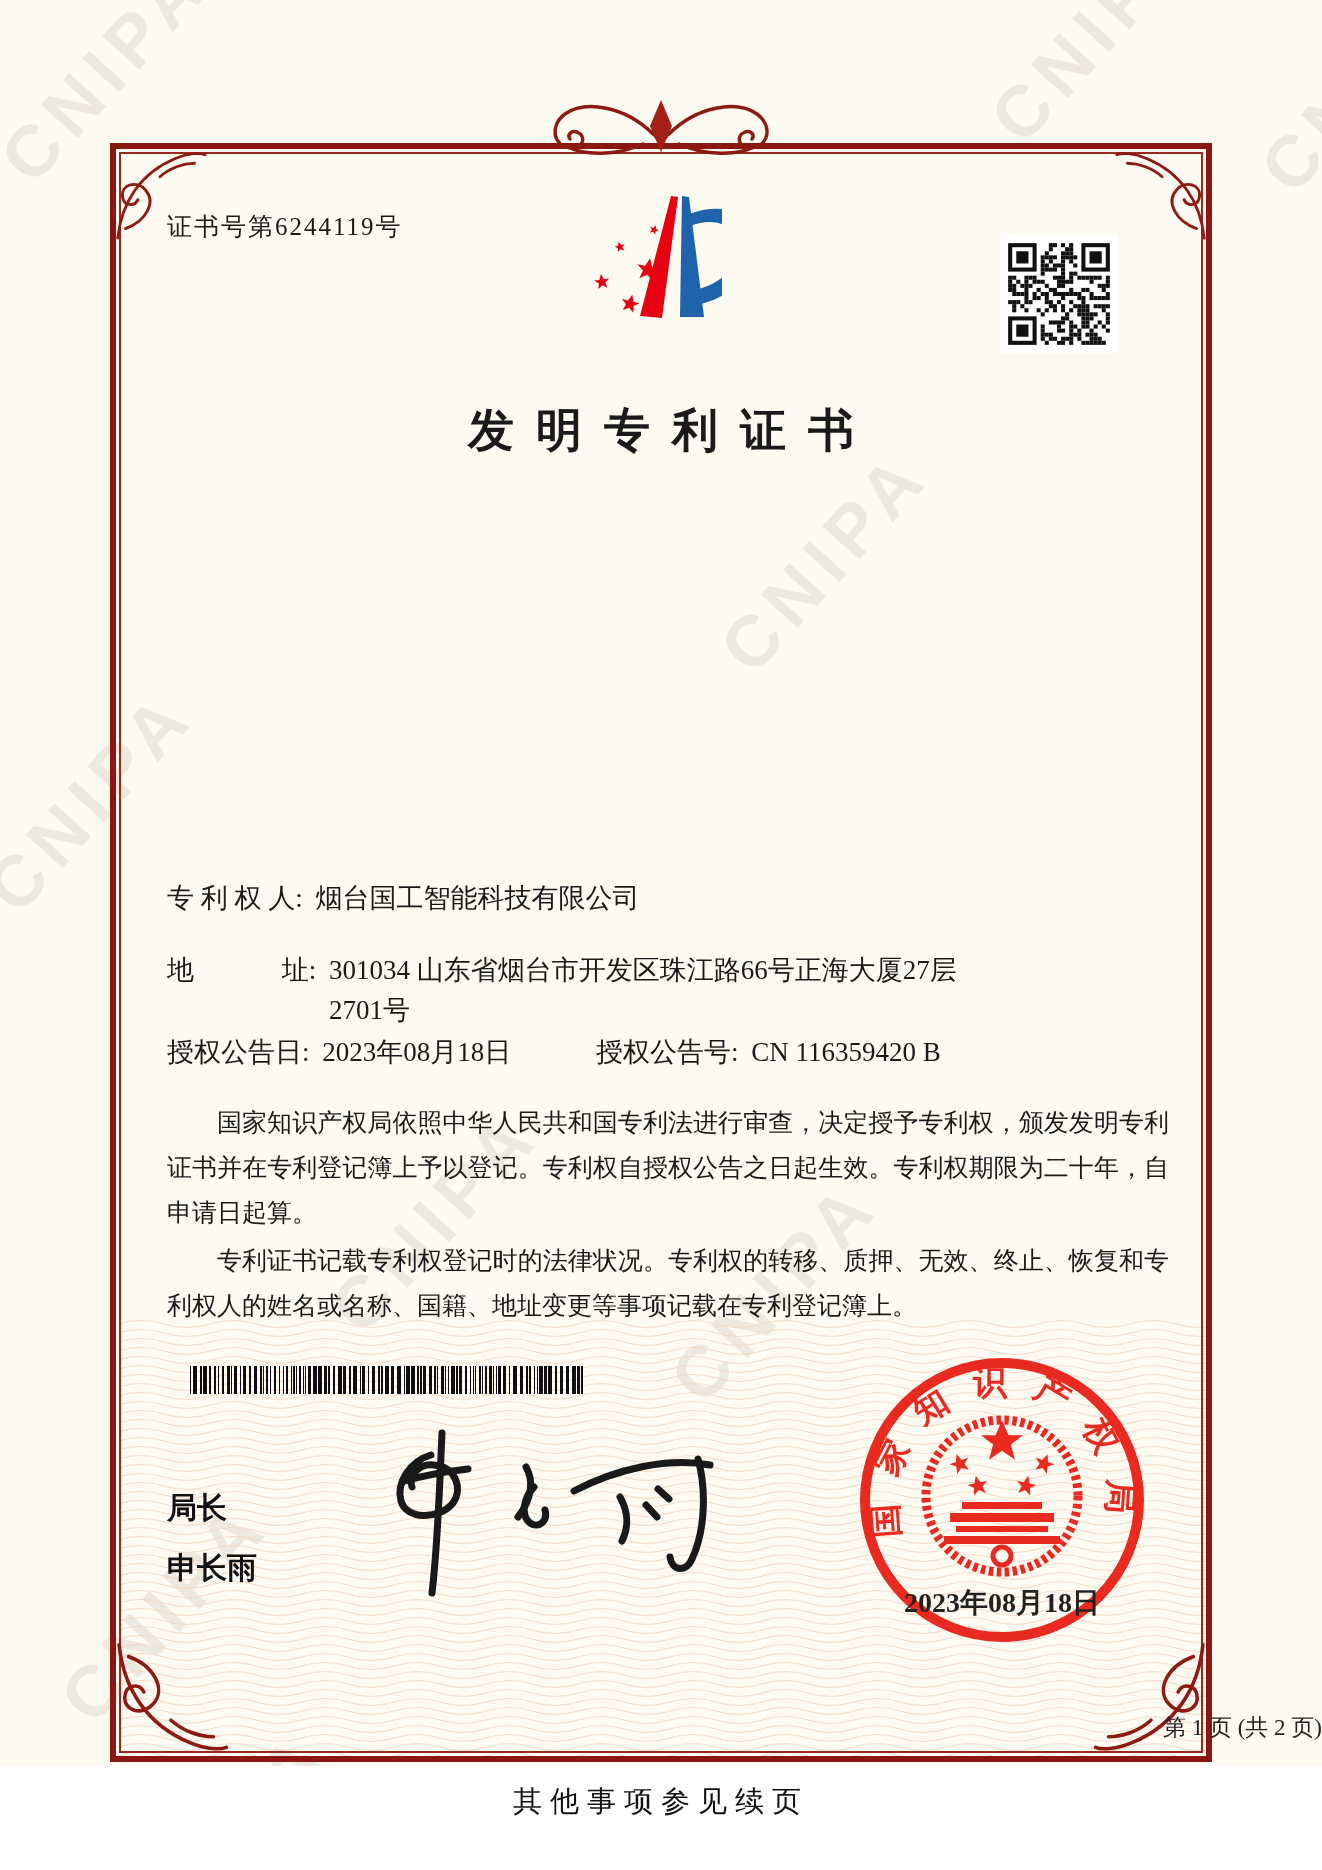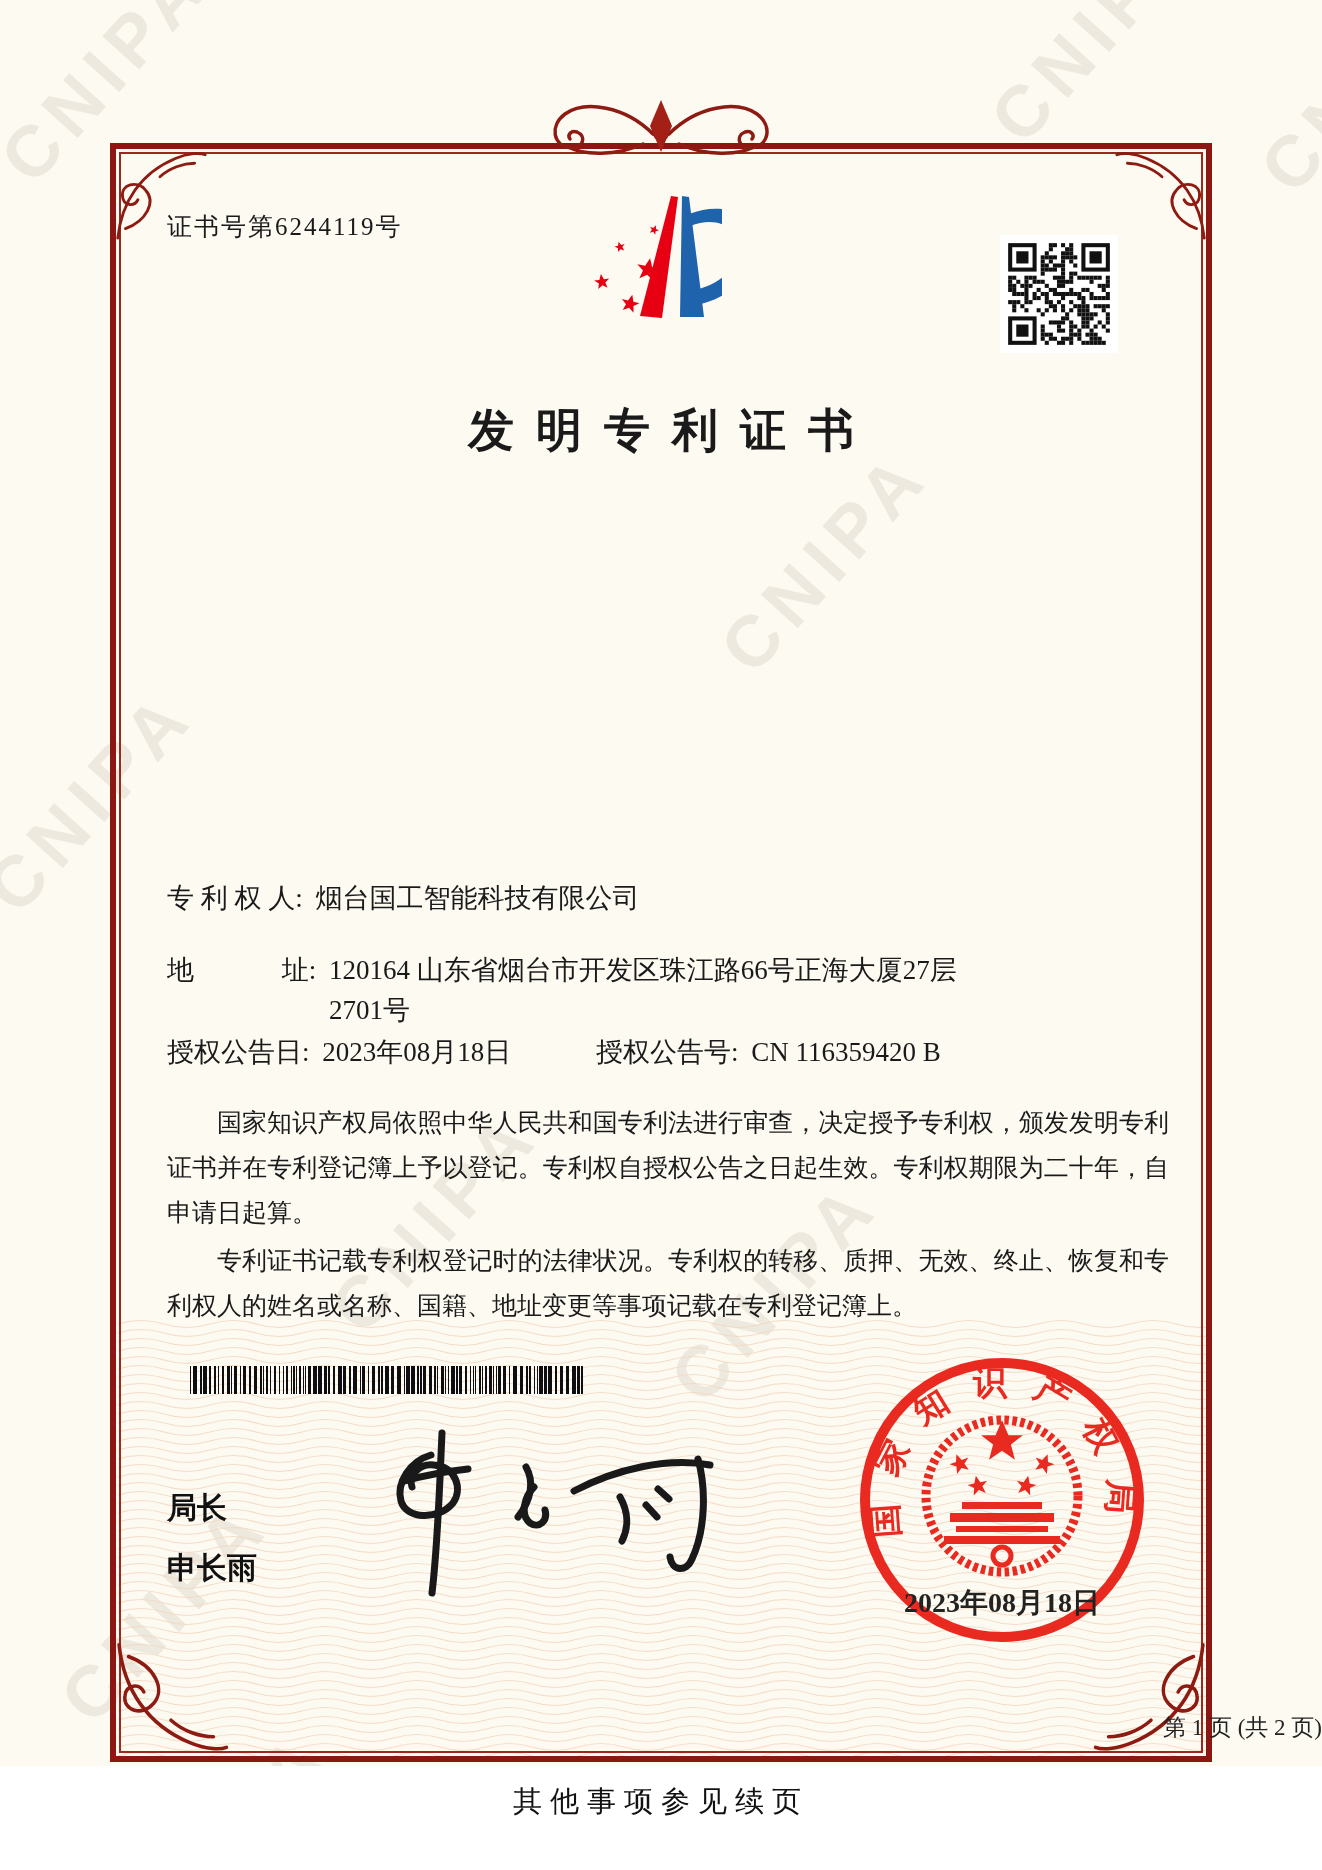--- a/index.html
+++ b/index.html
@@ -405,21 +405,21 @@
 
   <div class="cert-no">证书号第6244119号</div>
   <div class="title">发明专利证书</div>
 
   <div class="row" style="top:878px;">
     <span class="lbl">专 利 权 人:</span>
     <span class="val">烟台国工智能科技有限公司</span>
   </div>
   <div class="row" style="top:950px;">
     <span class="lbl">地　　　 址:</span>
-    <span class="val wrap">120164 山东省烟台市开发区珠江路66号正海大厦27层2701号</span>
+    <span class="val wrap">301034 山东省烟台市开发区珠江路66号正海大厦27层2701号</span>
   </div>
   <div class="row row2col" style="top:1032px;">
     <span class="lbl">授权公告日:</span>
     <span class="val">2023年08月18日</span>
     <span class="lbl lbl2">授权公告号:</span>
     <span class="val">CN 116359420 B</span>
   </div>
 
   <div class="para" style="top:1238px;">专利证书记载专利权登记时的法律状况。专利权的转移、质押、无效、终止、恢复和专利权人的姓名或名称、国籍、地址变更等事项记载在专利登记簿上。</div>
   <div class="para" style="top:1100px;">国家知识产权局依照中华人民共和国专利法进行审查，决定授予专利权，颁发发明专利证书并在专利登记簿上予以登记。专利权自授权公告之日起生效。专利权期限为二十年，自申请日起算。</div>

